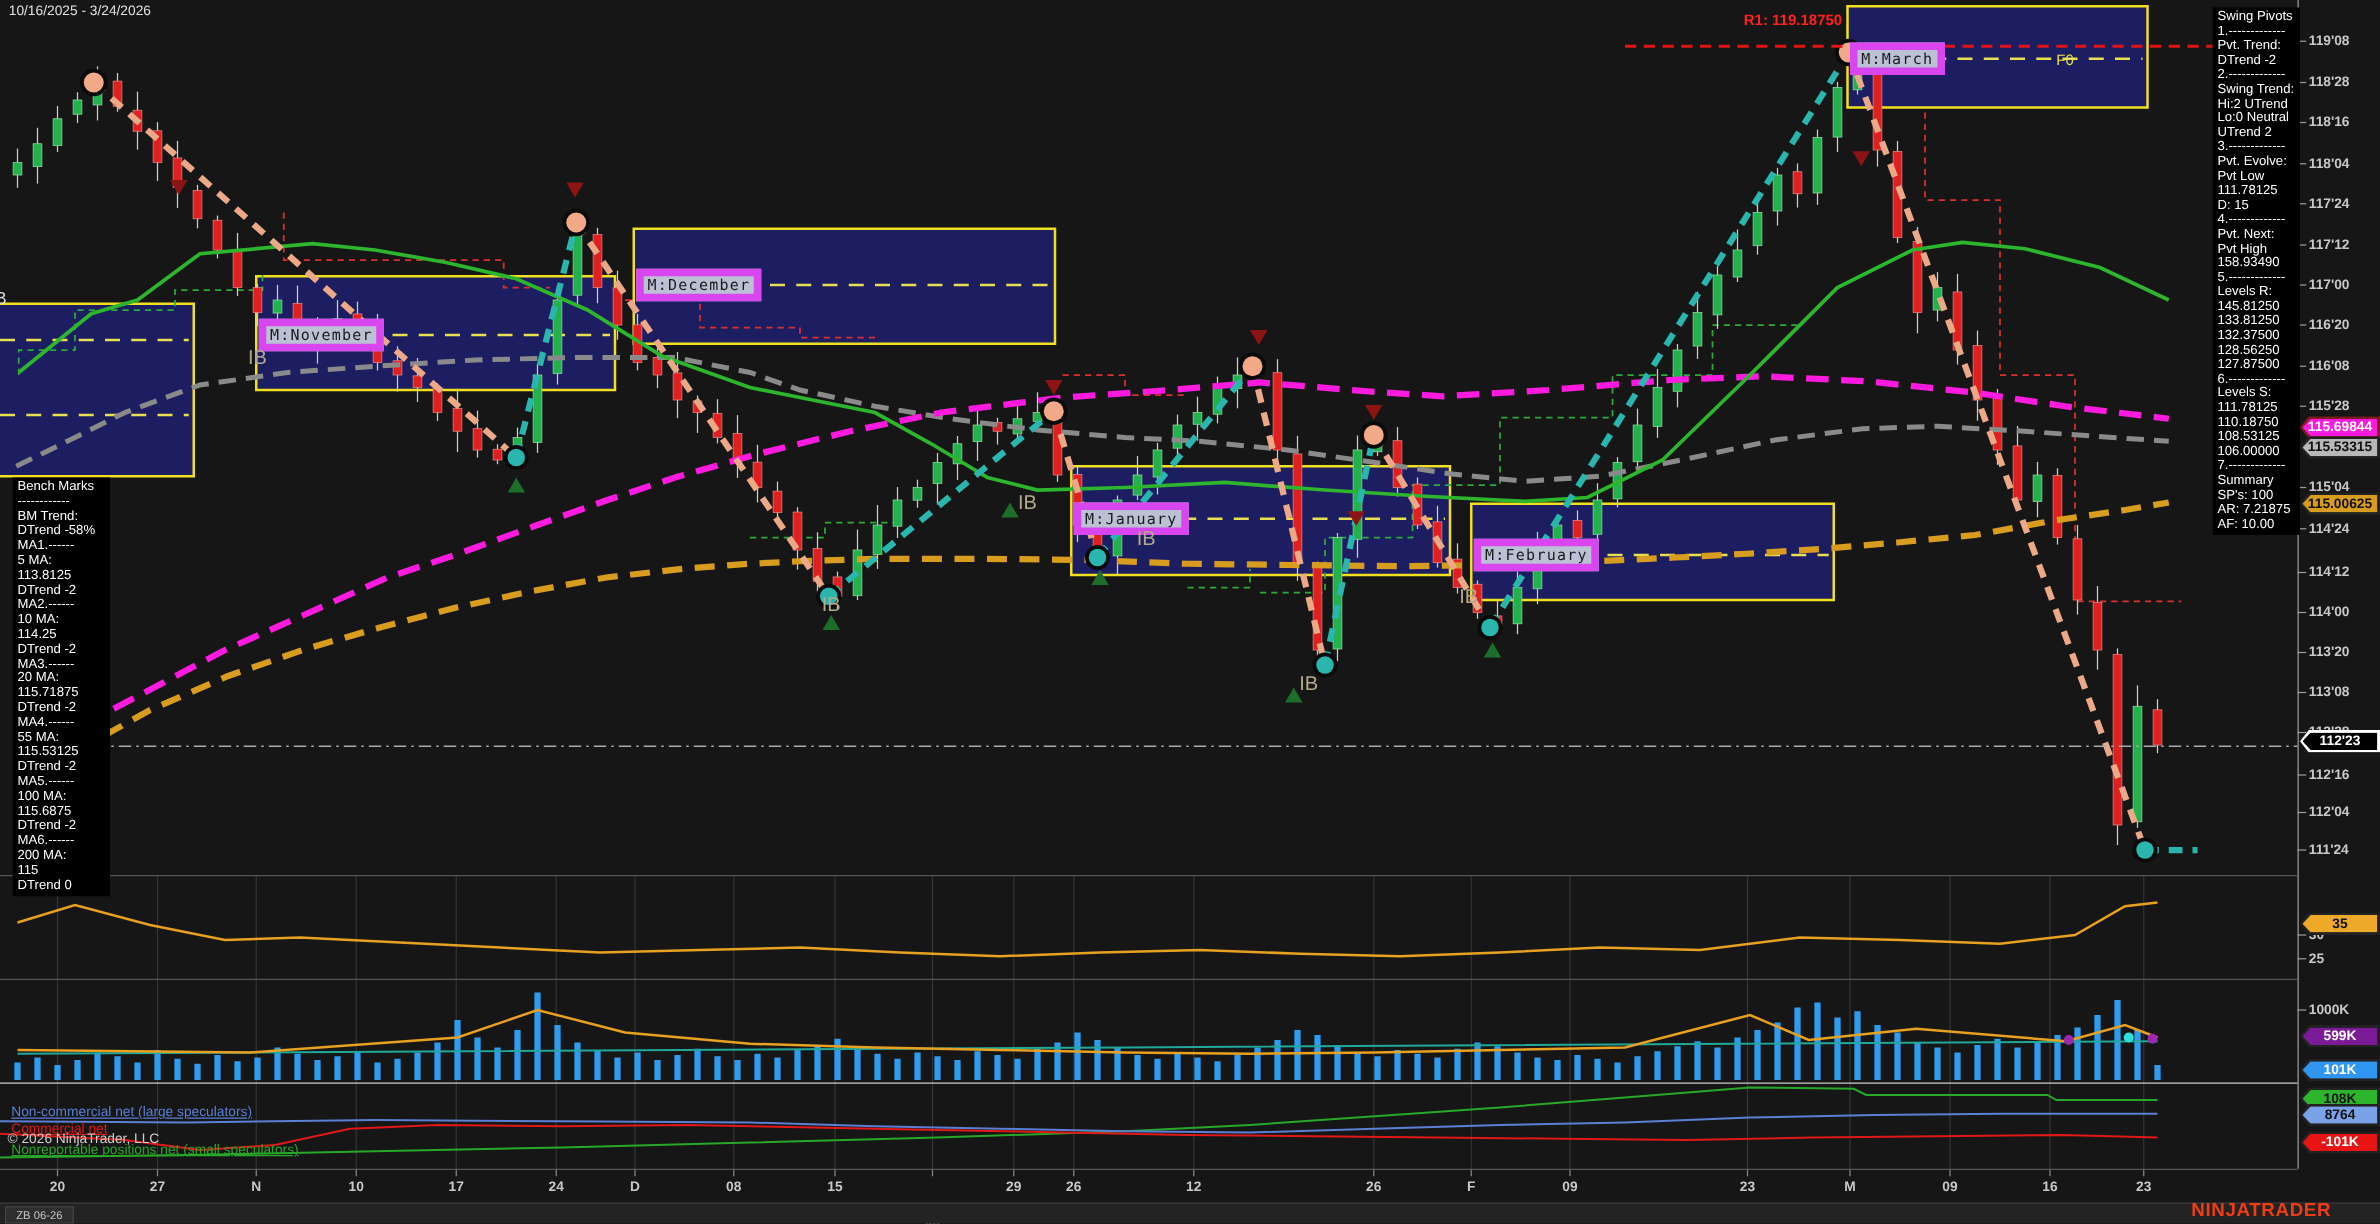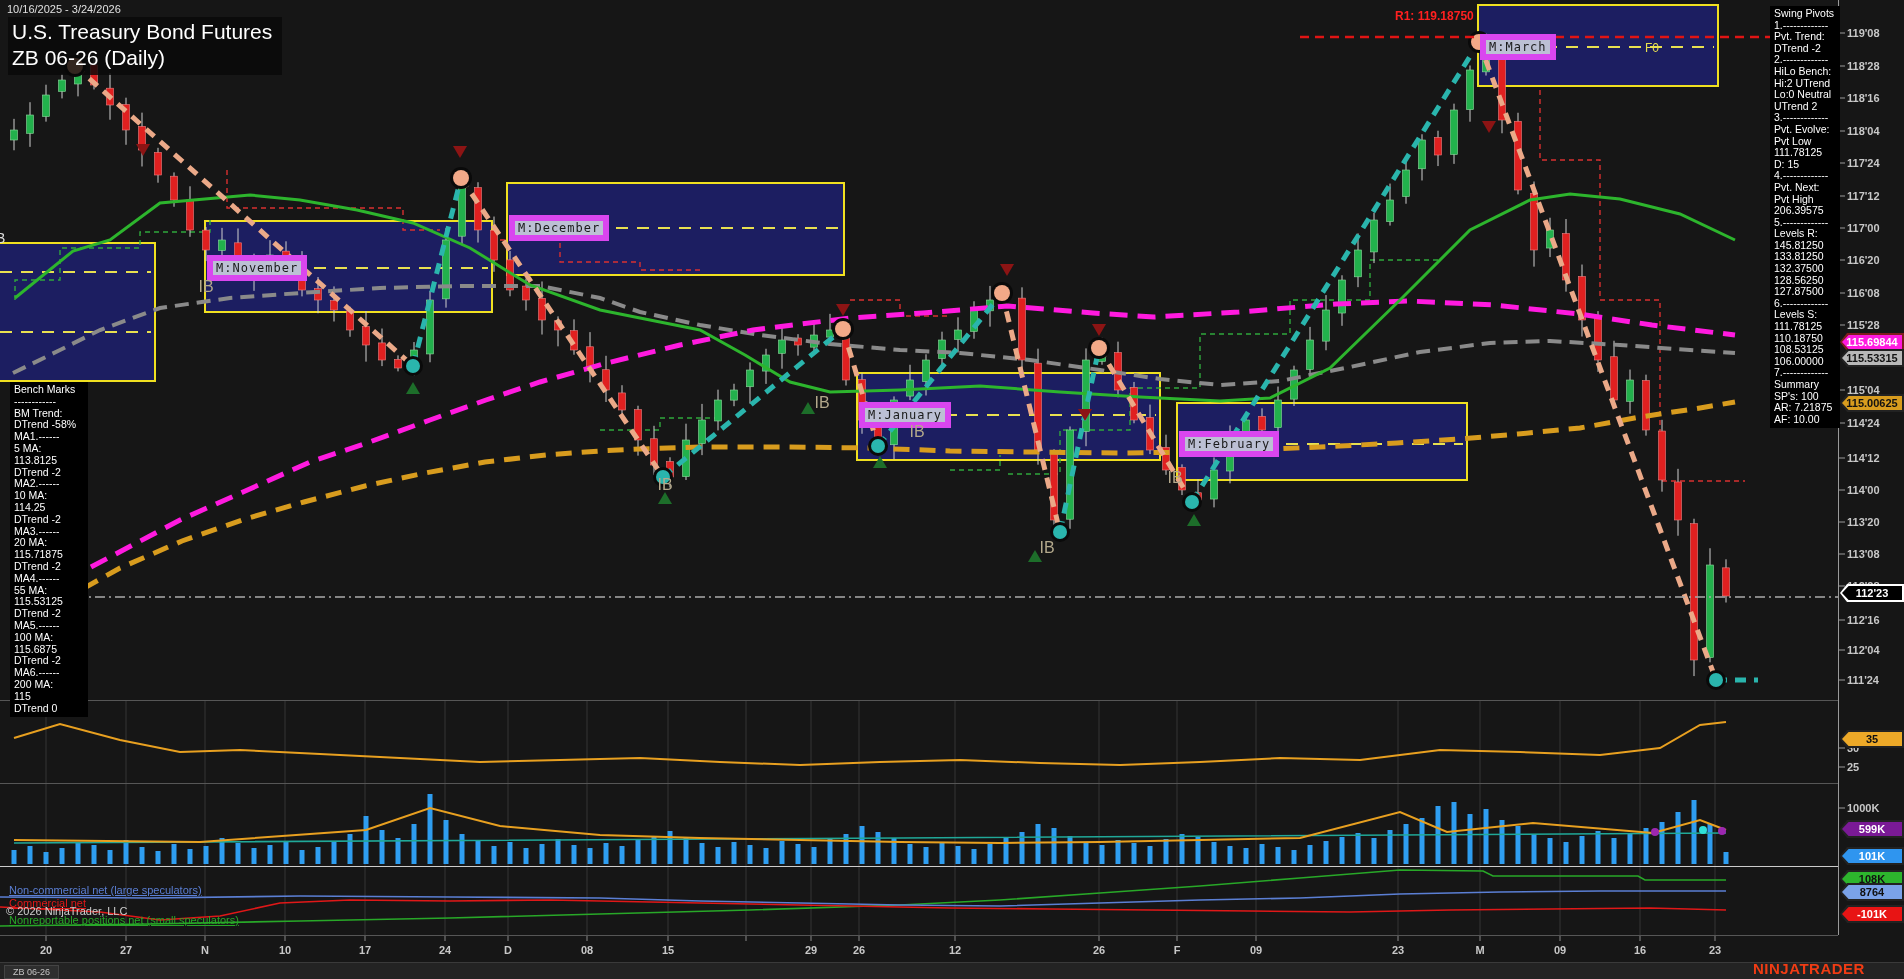--- a/index.html
+++ b/index.html
@@ -515,24 +515,20 @@
       <polyline points="0,907 100,912 160,920 220,916 280,903 350,900 450,901 550,900 650,902 750,904 850,906 950,908 1050,909 1150,910 1250,911 1350,912 1450,910 1550,909 1650,908 1726,910" fill="none" stroke="#e01818" stroke-width="1.6" stroke-dasharray="none" stroke-linecap="butt"></polyline>
     </svg>
 
   <div class="abs" id="axis-vline"></div>
   <div class="abs sep" style="top:700px"></div>
   <div class="abs sep" style="top:783px"></div>
   <div class="abs sep" style="top:866px;background:#cccccc"></div>
   <div class="abs sep" style="top:935px"></div>
 
   <div class="abs" id="date-range">10/16/2025 - 3/24/2026</div>
-  <div class="abs" id="title-block">
-    <div>U.S. Treasury Bond Futures</div>
-    <div>ZB 06-26 (Daily)</div>
-  </div>
 
   <div class="abs" id="bench-panel">
       <div>Bench Marks</div>
       <div>------------</div>
       <div>BM Trend:</div>
       <div>DTrend -58%</div>
       <div>MA1.------</div>
       <div>5 MA:</div>
       <div>113.8125</div>
       <div>DTrend -2</div>
@@ -556,33 +552,33 @@
       <div>200 MA:</div>
       <div>115</div>
       <div>DTrend 0</div>
     </div>
   <div class="abs" id="swing-panel">
       <div>Swing Pivots</div>
       <div>1.-------------</div>
       <div>Pvt. Trend:</div>
       <div>DTrend -2</div>
       <div>2.-------------</div>
-      <div>HiLo Bench:</div>
+      <div>Swing Trend:</div>
       <div>Hi:2 UTrend</div>
       <div>Lo:0 Neutral</div>
       <div>UTrend 2</div>
       <div>3.-------------</div>
       <div>Pvt. Evolve:</div>
       <div>Pvt Low</div>
       <div>111.78125</div>
       <div>D: 15</div>
       <div>4.-------------</div>
       <div>Pvt. Next:</div>
       <div>Pvt High</div>
-      <div>206.39575</div>
+      <div>158.93490</div>
       <div>5.-------------</div>
       <div>Levels R:</div>
       <div>145.81250</div>
       <div>133.81250</div>
       <div>132.37500</div>
       <div>128.56250</div>
       <div>127.87500</div>
       <div>6.-------------</div>
       <div>Levels S:</div>
       <div>111.78125</div>

